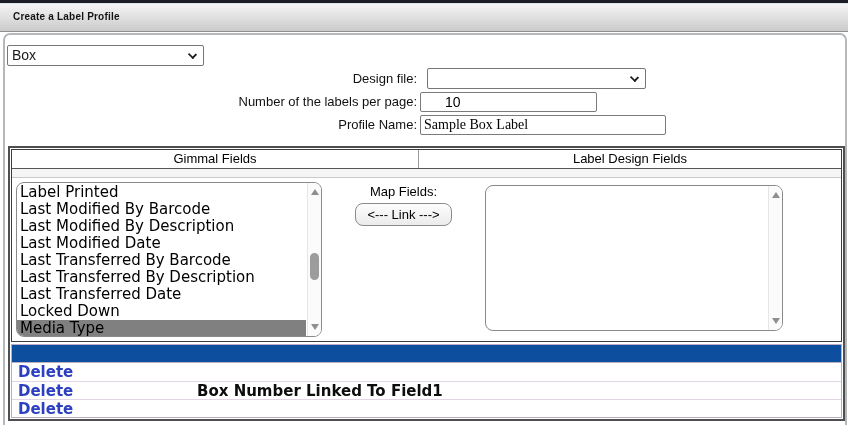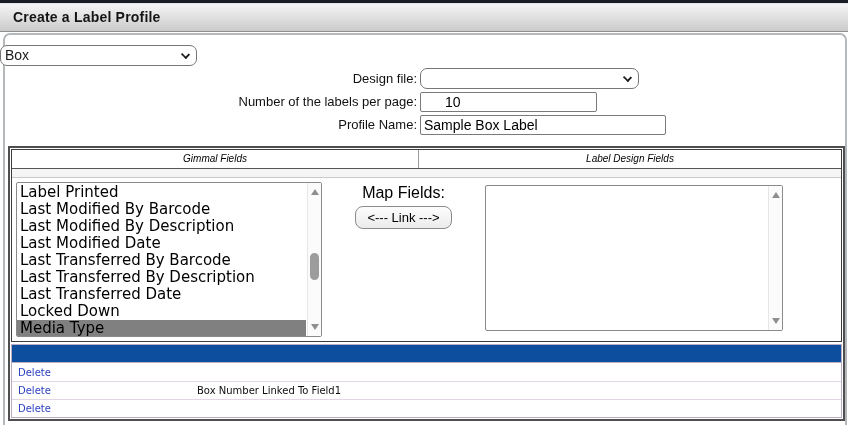--- a/index.html
+++ b/index.html
@@ -9,89 +9,89 @@
     font-family: "Liberation Sans", sans-serif; color: #1a1a1a;
   }
   
   .top-strip { position: absolute; left: 0; top: 0; width: 848px; height: 3px; background: #1c1c24; }
   .title-bar {
     position: absolute; left: 0; top: 3px; width: 848px; height: 29px;
     background: linear-gradient(#f7f7f7, #cacaca);
     border-bottom: 1px solid #8f8f8f;
     box-shadow: inset 0 1px 0 #dde5ee;
     line-height: 28px; padding-left: 13px;
-    font-size: 14px; font-weight: bold; color: #141414; letter-spacing: 0.2px;
+    font-size: 10px; font-weight: bold; color: #141414; letter-spacing: 0.2px;
   }
   .content-panel {
     position: absolute; left: 3px; top: 33px; width: 844px; height: 392px;
     background: #ffffff;
     border: 2px solid #b4b8bb; border-bottom: none;
     border-radius: 7px 7px 0 0;
   }
   
   .form-area { position: absolute; left: 0; top: 44px; width: 848px; }
   .form-row { display: flex; align-items: center; height: 23px; }
   .form-label { width: 420px; text-align: right; padding-right: 3px; font-size: 13px; color: #111; }
   .fakeselect {
     position: relative; height: 21px; background: #fff;
-    border: 1px solid #767676; border-radius: 7px;
+    border: 1px solid #767676; border-radius: 2px;
     font-size: 14px; line-height: 19px; padding: 0 18px 0 4px;
-    cursor: default; overflow: hidden; white-space: nowrap;
+    cursor: default; overflow: hidden; white-space: nowrap; margin-left: 7px;
   }
   .chev {
     position: absolute; right: 7px; top: 5px; width: 7px; height: 7px;
     border-right: 2px solid #1a1a1a; border-bottom: 2px solid #1a1a1a;
     transform: rotate(45deg) scale(1,0.85);
   }
   .textbox {
     height: 20px; background: #fff; border: 1px solid #7a7a7a; border-radius: 2px;
     font-family: "Liberation Sans", sans-serif; font-size: 14px; padding: 0 3px; color: #000;
   }
   .w-select1 { width: 197px; } .w-select2 { width: 219px; }
-  .w-text1 { width: 177px; padding-left: 24px; } .w-text2 { width: 246px; }
+  .w-text1 { width: 177px; padding-left: 24px; } .w-text2 { width: 246px; font-family: Liberation Serif, serif; }
   
   .fields-container {
     position: absolute; left: 8px; top: 146px; width: 837px;
     background: #fff; border: 2px solid #4f4f4f; padding: 1px;
   }
   .map-table { border: 1px solid #3c3c3c; }
   .map-header-row { display: flex; height: 19px; border-bottom: 1px solid #555; }
-  .map-header-cell { font-size: 10px; text-align: center; line-height: 18px; color: #000; font-style: italic; }
+  .map-header-cell { font-size: 13px; text-align: center; line-height: 18px; color: #000; }
   .mh-left { width: 407px; border-right: 1px solid #9a9a9a; }
   .mh-right { flex: 1; }
   .thin-row { height: 9px; background: #f5f5f5; border-bottom: 1px solid #c9c9c9; }
   .map-content { display: flex; height: 163px; padding: 4px 0 0 4px; background: #fff; }
   .listbox {
-    position: relative; background: #fff; border: 1px solid #8a8a8a; border-radius: 2px;
+    position: relative; background: #fff; border: 1px solid #8a8a8a; border-radius: 8px;
     overflow: hidden; font-family: "DejaVu Sans", sans-serif; font-size: 15px;
   }
   .lb-left { width: 306px; height: 155px; }
   .lb-right { width: 298px; height: 146px; margin-top: 3px; }
   .lb-items { position: absolute; left: 0; top: 1px; right: 15px; }
   .lb-item { height: 17px; line-height: 17px; padding-left: 3px; white-space: nowrap; color: #000; cursor: default; }
   .lb-item.selected { background: #808080; color: #000000; }
   .vscroll {
     position: absolute; top: 0; right: 0; bottom: 0; width: 14px;
     background: #fbfbfb; border-left: 1px solid #e6e6e6;
   }
   .sb-up, .sb-down { position: absolute; left: 3px; width: 0; height: 0; border-left: 4px solid transparent; border-right: 4px solid transparent; }
   .sb-up { top: 6px; border-bottom: 6px solid #8f8f8f; }
   .sb-down { bottom: 6px; border-top: 6px solid #8f8f8f; }
   .sb-thumb { position: absolute; left: 2px; top: 70px; width: 9px; height: 27px; border-radius: 5px; background: #9c9c9c; }
   .middle-col { width: 163px; text-align: center; padding-top: 2px; }
-  .map-fields-label { font-size: 16px; color: #000; margin-bottom: 4px; }
+  .map-fields-label { font-size: 13px; color: #000; margin-bottom: 4px; }
   .link-button {
     display: inline-block; padding: 3px 11px; font-size: 13px; color: #000;
     background: linear-gradient(#fdfdfd, #ebebeb);
     border: 1px solid #8b8b8b; border-radius: 8px; cursor: pointer;
   }
   
   .linked-table { margin-top: 2px; border: 1px solid #b9abc2; background: #fff; }
   .blue-header-row { height: 18px; background: #0d4e9e; border-bottom: 1px solid #bcb0c4; }
-  .link-row { display: flex; align-items: center; height: 18px; font-family: "DejaVu Sans", sans-serif; font-size: 10px; background: #fff; }
+  .link-row { display: flex; align-items: center; height: 18px; font-family: "DejaVu Sans", sans-serif; font-size: 15px; background: #fff; font-weight: bold; }
   .link-row + .link-row { border-top: 1px solid #e2d6e6; }
   .delete-cell { width: 185px; padding-left: 6px; color: #2b3fc0; cursor: pointer; }
   .desc-cell { color: #0d0d0d; }
 </style>
 </head>
 <body>
 
 <div class="top-strip"></div>
 <div class="title-bar">Create a Label Profile</div>
 <div class="content-panel"></div>

